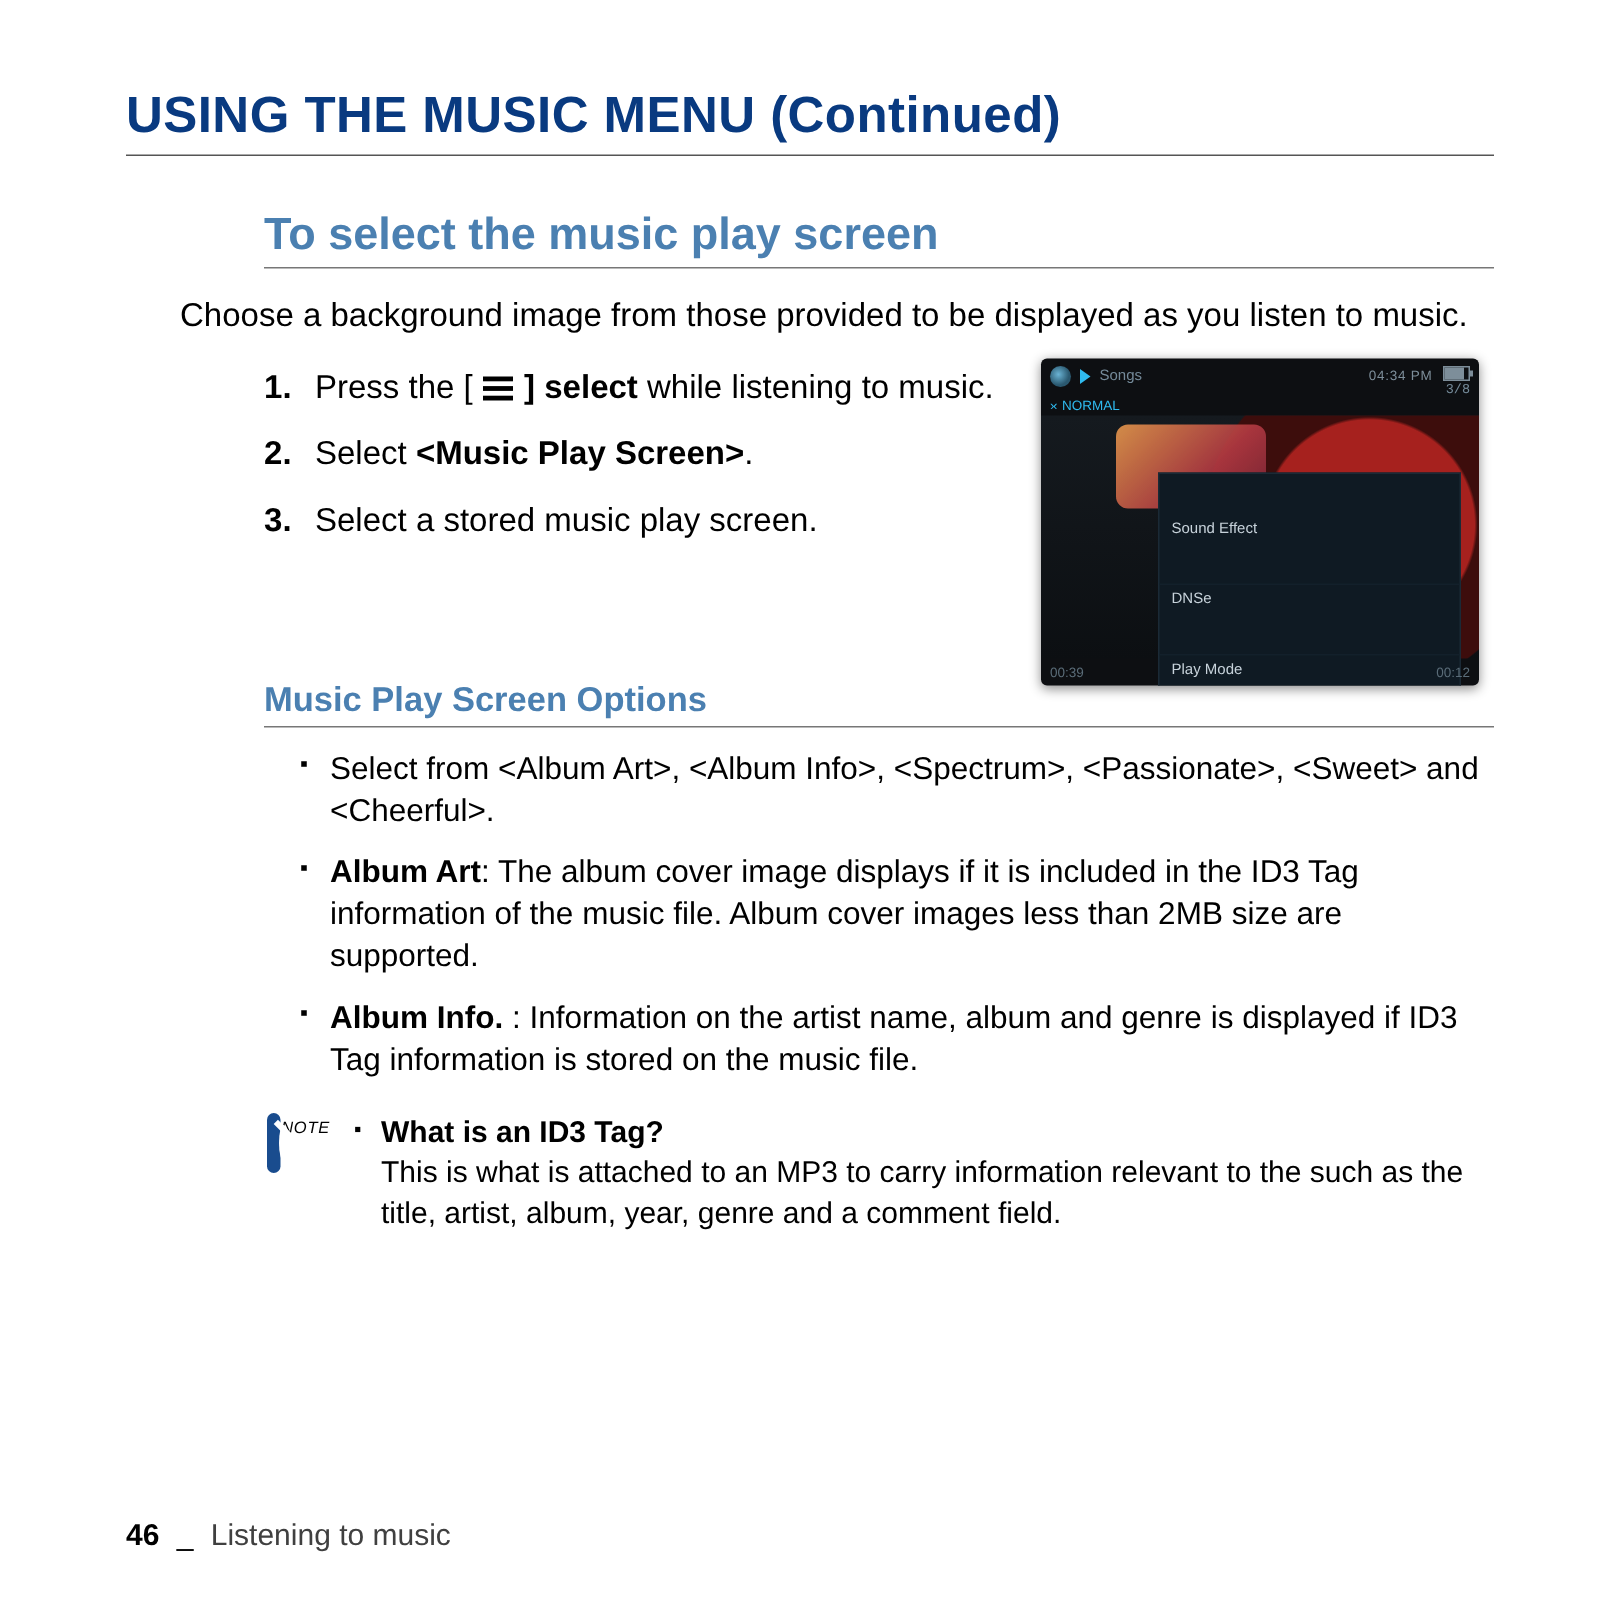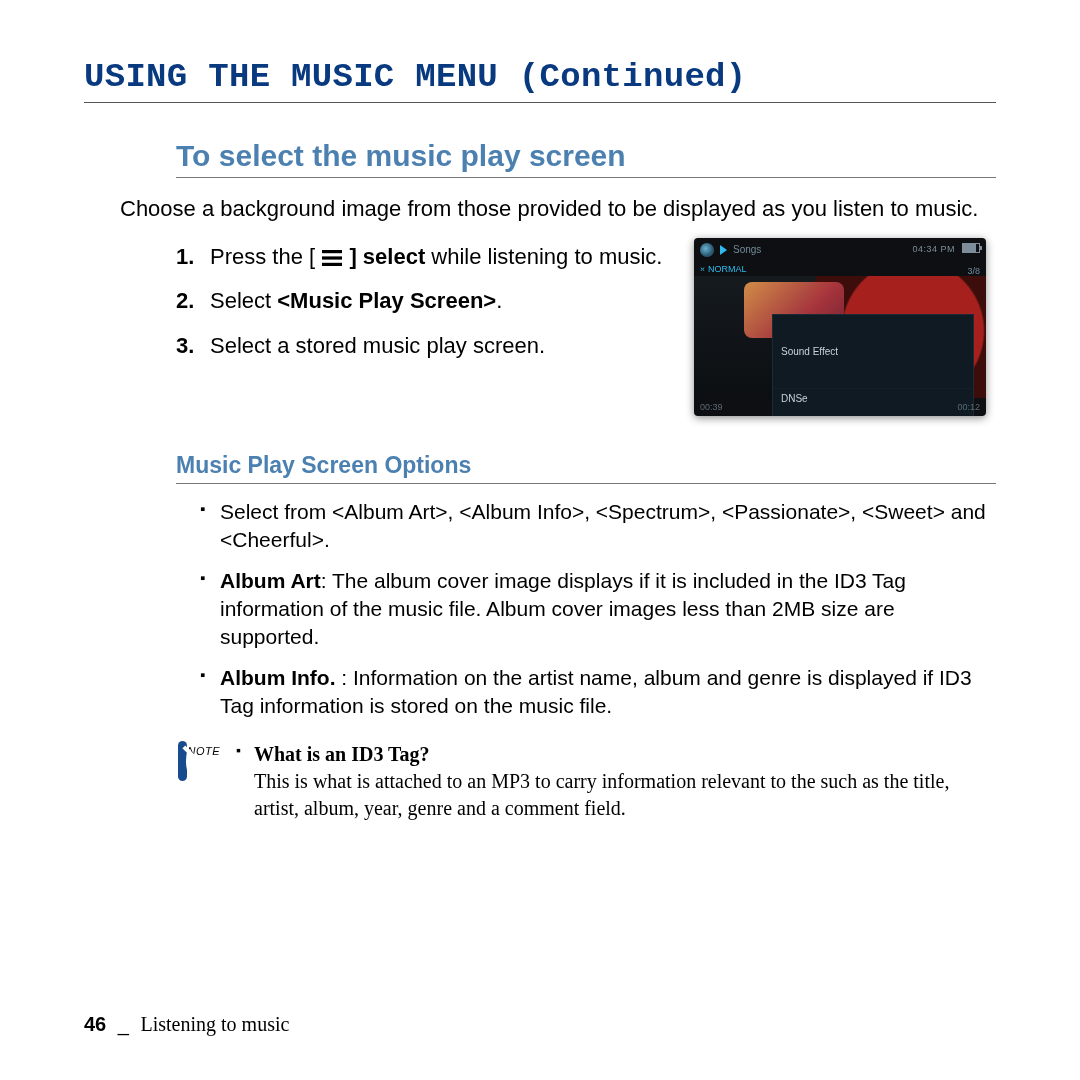--- a/index.html
+++ b/index.html
@@ -22,21 +22,20 @@
 
   
   .h1 {
     color: #093a80;
     font-size: 34px;
     font-weight: bold;
     letter-spacing: 0.3px;
     border-bottom: 1px solid #555;
     padding-bottom: 6px;
     margin-bottom: 36px;
-    font-family: Liberation Mono, monospace;
   }
 
   
   .h2 {
     margin-left: 92px;
     color: #4b80b1;
     font-size: 30px;
     font-weight: bold;
     border-bottom: 1px solid #777;
     padding-bottom: 4px;
@@ -80,21 +79,21 @@
     font-weight: bold;
   }
   .bold { font-weight: bold; }
 
   
   .device {
     position: absolute;
     right: 10px;
     top: -4px;
     width: 292px;
-    height: 178px;
+    height: 218px;
     background: #0d0f12;
     border-radius: 4px;
     box-shadow: 0 2px 8px rgba(0,0,0,0.45);
     overflow: hidden;
     color: #c7d2da;
     font-family: Arial, sans-serif;
     font-size: 10px;
   }
   .device .topbar {
     position: relative;
@@ -122,21 +121,21 @@
   .device .topbar2 {
     height: 14px;
     padding: 0 6px;
     display: flex;
     align-items: center;
     gap: 4px;
     color: #2fbbf0;
     font-size: 9px;
   }
   .device .topbar2 .arrows { letter-spacing: -1px; }
-  .device .counter { position:absolute; right:6px; top:28px; font-size:9px; color:#748a99; }
+  .device .counter { position:absolute; right:6px; top:16px; font-size:9px; color:#748a99;font-family:Liberation Mono, monospace; }
 
   .device .art {
     position: absolute;
     left: 0; right: 0; top: 38px; bottom: 18px;
     background:
       radial-gradient(circle at 75% 45%, #111 10px, transparent 11px),
       radial-gradient(circle at 75% 45%, #a6211e 0 70px, #3d0d0c 72px 110px, transparent 111px),
       linear-gradient(#151a1f, #0c0f12);
   }
   .device .art::before {
@@ -249,21 +248,20 @@
   }
   .note-label {
     font-size: 11px;
     letter-spacing: 0.5px;
     color: #000;
     margin-top: 4px;
   }
   .note-body {
     font-size: 20px;
     line-height: 1.35;
-    font-family: Liberation Serif, serif;
   }
   .note-body .q {
     font-weight: bold;
     position: relative;
     padding-left: 18px;
     display: block;
   }
   .note-body .q::before {
     content: "▪";
     position: absolute;
@@ -278,21 +276,21 @@
 
   
   .footer {
     position: absolute;
     left: 84px;
     bottom: 44px;
     font-size: 20px;
     color: #000;
   }
   .footer .sep { margin: 0 6px; }
-  .footer .sec { color: #000000; font-family: Liberation Serif, serif; }
+  .footer .sec { color: #404040; }
 
   svg.menu-btn {
     vertical-align: -3px;
   }
 </style>
 </head>
 <body>
 
 <div class="page">
 

